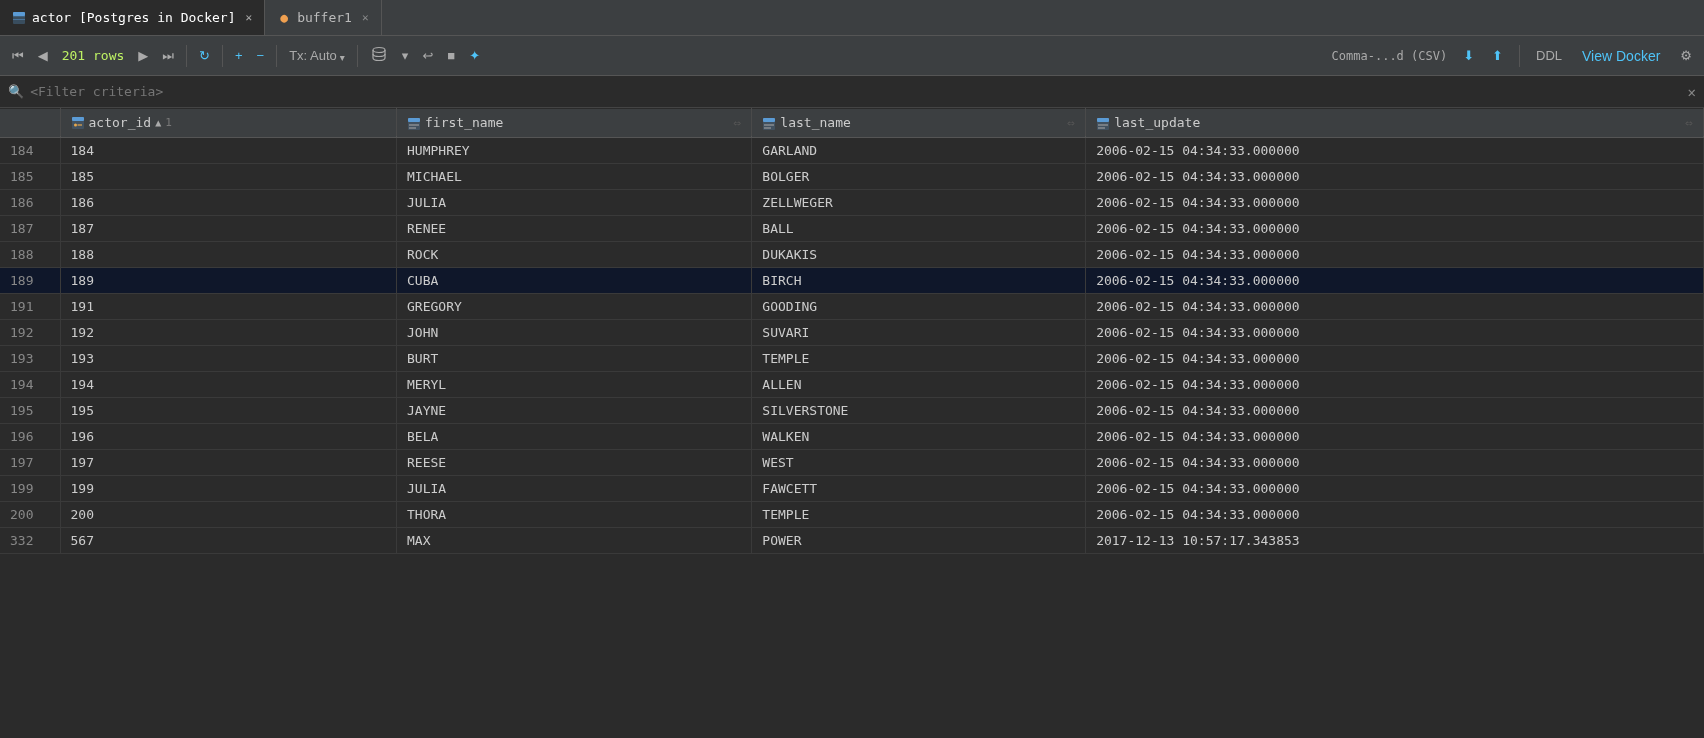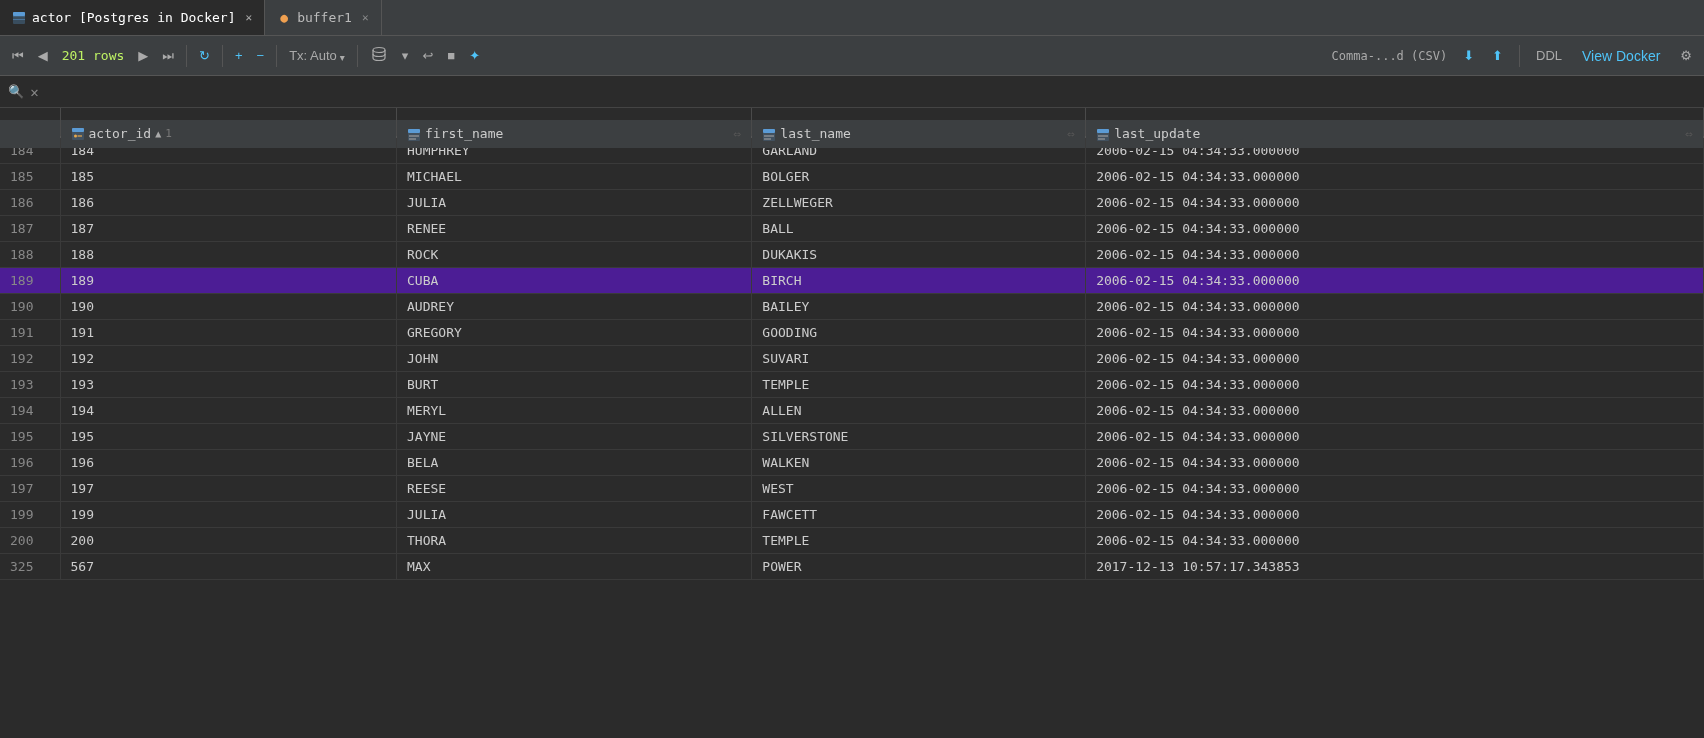--- a/index.html
+++ b/index.html
@@ -137,21 +137,21 @@
       height: calc(738px - 36px - 40px - 32px);
       overflow-y: auto;
       overflow-x: hidden;
     }
     table {
       width: 100%;
       border-collapse: collapse;
     }
     thead {
       position: sticky;
-      top: 12px;
+      top: 1px;
       z-index: 10;
       background: #3c3f41;
     }
     thead th {
       background: #3c3f41;
       color: #ccc;
       font-weight: normal;
       text-align: left;
       padding: 6px 10px;
       border-bottom: 2px solid #555;
@@ -161,21 +161,21 @@
     }
     thead th .col-header {
       display: flex;
       align-items: center;
       gap: 4px;
     }
     tbody tr {
       border-bottom: 1px solid #3a3a3a;
       padding-left: 48px;
     }
-    tbody tr.selected { background: #4c1d95; }
+    tbody tr.selected { background: #0f172a; }
     tbody td {
       padding: 5px 10px;
       border-right: 1px solid #3a3a3a;
       color: #ccc;
       white-space: nowrap;
       font-size: 13px;
     }
     tbody td:first-child {
       color: #888;
       width: 60px;
@@ -297,20 +297,21 @@
       <span>View Docker</span>
     </button>
     <button class="toolbar-btn">
       <span>⚙</span>
     </button>
   </div>
 </div>
 
 <div class="filter-bar">
   <span style="color:#888;">🔍</span>
+  <input class="filter-input" value="" placeholder="&lt;Filter criteria&gt;" style="">
   <span class="filter-close">✕</span>
 </div>
 
 <div class="table-container">
   <table>
     <thead>
       <tr>
         <th style="width:60px;"></th>
         <th>
           <div class="col-header">
@@ -408,27 +409,20 @@
     <td>2006-02-15 04:34:33.000000</td>
   </tr>
         <tr class="selected">
     <td class="row-num">189</td>
     <td>189</td>
     <td>CUBA</td>
     <td>BIRCH</td>
     <td>2006-02-15 04:34:33.000000</td>
   </tr>
         <tr>
-    <td class="row-num">190</td>
-    <td>190</td>
-    <td>AUDREY</td>
-    <td>BAILEY</td>
-    <td>2006-02-15 04:34:33.000000</td>
-  </tr>
-        <tr>
     <td class="row-num">191</td>
     <td>191</td>
     <td>GREGORY</td>
     <td>GOODING</td>
     <td>2006-02-15 04:34:33.000000</td>
   </tr>
         <tr>
     <td class="row-num">192</td>
     <td>192</td>
     <td>JOHN</td>
@@ -478,21 +472,21 @@
     <td>2006-02-15 04:34:33.000000</td>
   </tr>
         <tr>
     <td class="row-num">200</td>
     <td>200</td>
     <td>THORA</td>
     <td>TEMPLE</td>
     <td>2006-02-15 04:34:33.000000</td>
   </tr>
         <tr>
-    <td class="row-num">325</td>
+    <td class="row-num">332</td>
     <td>567</td>
     <td>MAX</td>
     <td>POWER</td>
     <td>2017-12-13 10:57:17.343853</td>
   </tr>
       </tbody>
   </table>
 </div>
 
 </body></html>

